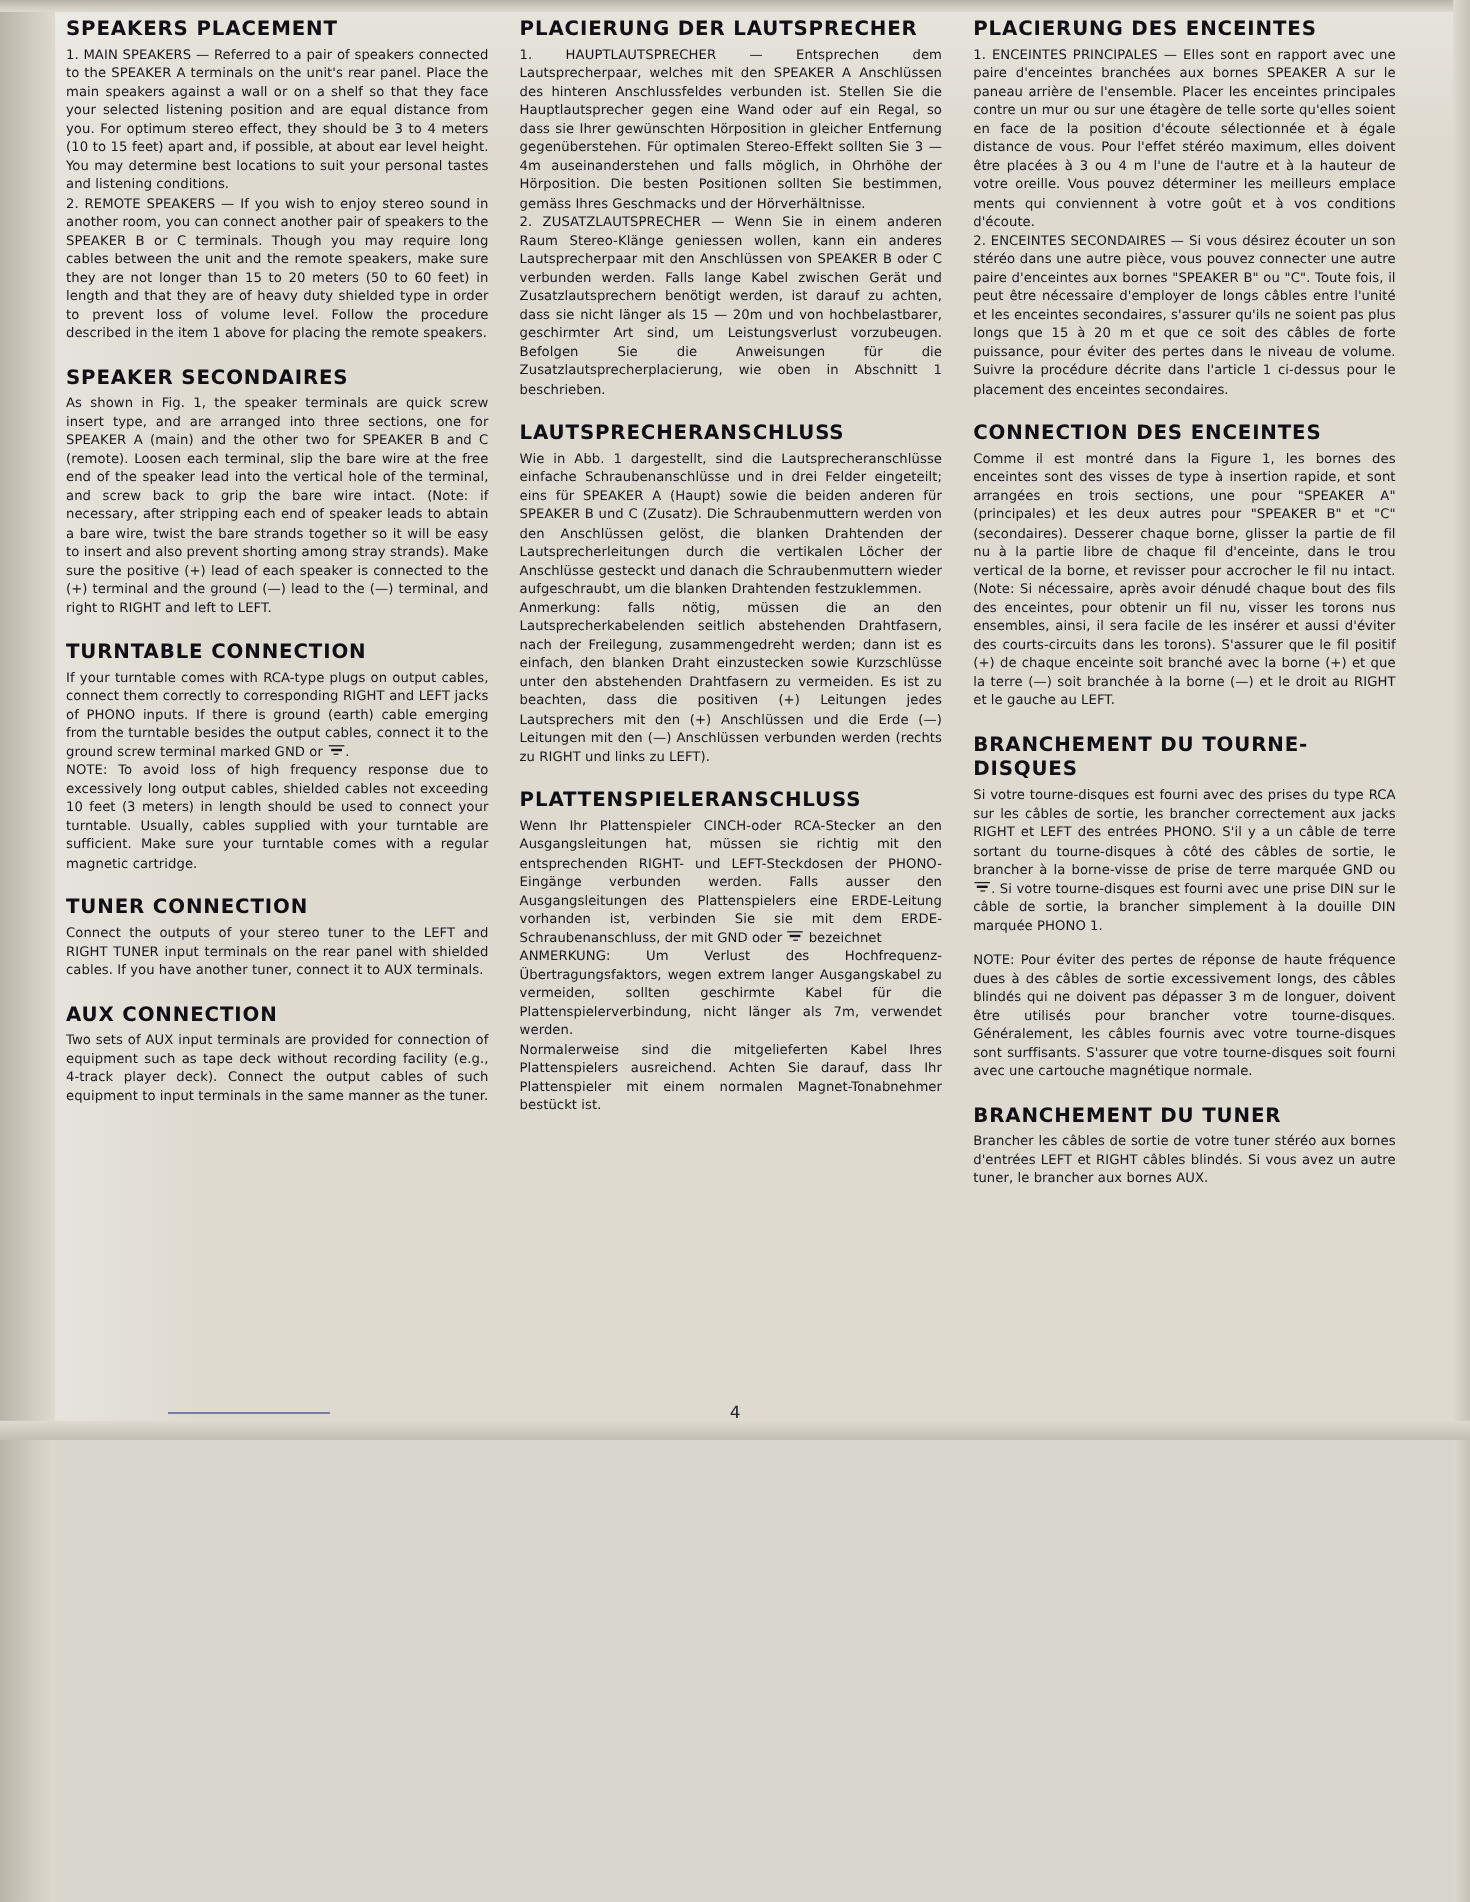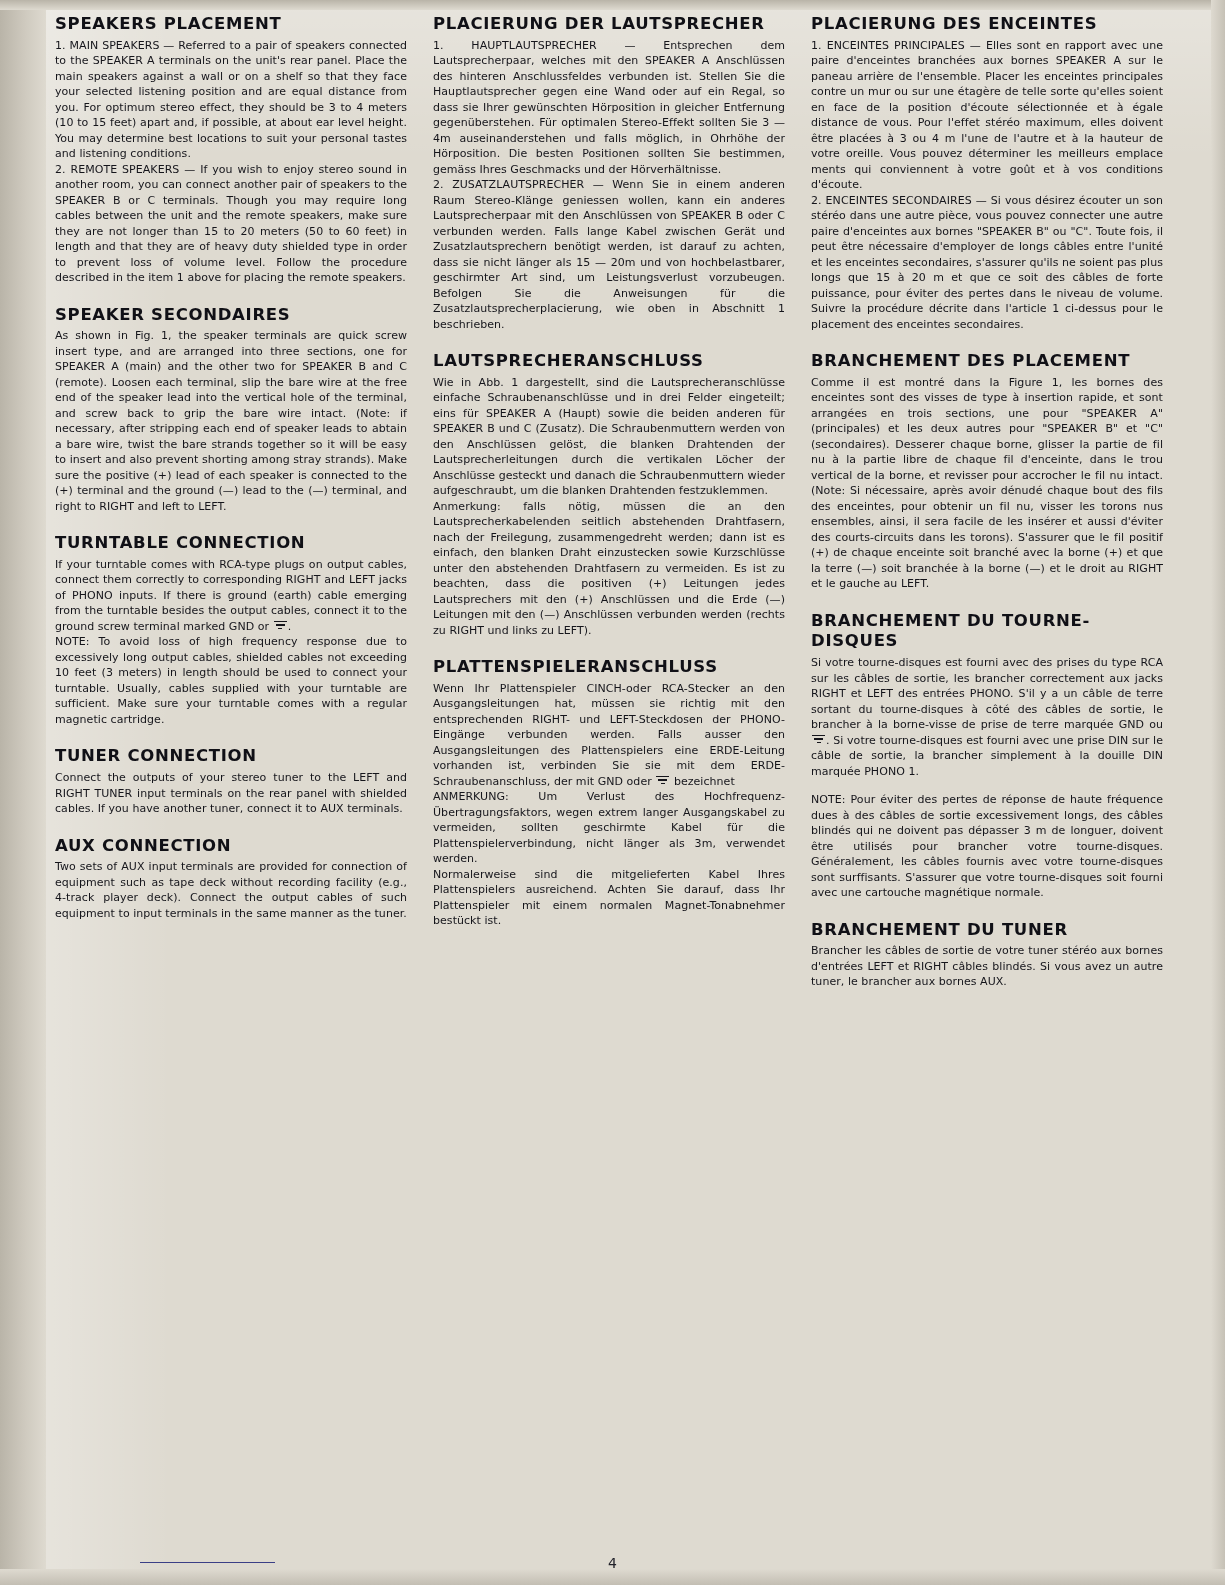--- a/index.html
+++ b/index.html
@@ -12,21 +12,21 @@
     height: 1585px;
     font-family: "DejaVu Sans", "Liberation Sans", sans-serif;
     color: #14141a;
     position: relative;
     overflow: hidden;
   }
   .page {
     position: absolute;
     left: 0; top: 0;
     width: 1225px;
-    height: 1585px;
+    height: 1200px;
     background: #dedad0;
     background-image:
       linear-gradient(to right, rgba(255,255,255,0.35), rgba(255,255,255,0) 14%),
       linear-gradient(to bottom, rgba(255,255,255,0.28), rgba(255,255,255,0) 10%);
     box-sizing: border-box;
     padding: 14px 30px 0 55px;
   }
   .edge-left {
     position: absolute;
     left: 0; top: 0;
@@ -158,32 +158,32 @@
       <p class="body">2. ZUSATZLAUTSPRECHER — Wenn Sie in einem anderen Raum Stereo-Klänge geniessen wollen, kann ein anderes Lautsprecherpaar mit den Anschlüssen von SPEAKER B oder C verbunden werden. Falls lange Kabel zwischen Gerät und Zusatzlautsprechern benötigt werden, ist darauf zu achten, dass sie nicht länger als 15 — 20m und von hochbelastbarer, geschirmter Art sind, um Leistungsverlust vorzubeugen. Befolgen Sie die Anweisungen für die Zusatzlautsprecherplacierung, wie oben in Abschnitt 1 beschrieben.</p>
 
       <div class="sec-spacer"></div>
       <h2 class="sec">LAUTSPRECHERANSCHLUSS</h2>
       <p class="body">Wie in Abb. 1 dargestellt, sind die Lautsprecheranschlüsse einfache Schraubenanschlüsse und in drei Felder eingeteilt; eins für SPEAKER A (Haupt) sowie die beiden anderen für SPEAKER B und C (Zusatz). Die Schraubenmuttern werden von den Anschlüssen gelöst, die blanken Drahtenden der Lautsprecherleitungen durch die vertikalen Löcher der Anschlüsse gesteckt und danach die Schraubenmuttern wieder aufgeschraubt, um die blanken Drahtenden festzuklemmen.</p>
       <p class="body">Anmerkung: falls nötig, müssen die an den Lautsprecherkabelenden seitlich abstehenden Drahtfasern, nach der Freilegung, zusammengedreht werden; dann ist es einfach, den blanken Draht einzustecken sowie Kurzschlüsse unter den abstehenden Drahtfasern zu vermeiden. Es ist zu beachten, dass die positiven (+) Leitungen jedes Lautsprechers mit den (+) Anschlüssen und die Erde (—) Leitungen mit den (—) Anschlüssen verbunden werden (rechts zu RIGHT und links zu LEFT).</p>
 
       <div class="sec-spacer"></div>
       <h2 class="sec">PLATTENSPIELERANSCHLUSS</h2>
       <p class="body"><span>Wenn Ihr Plattenspieler CINCH-oder RCA-Stecker an den Ausgangsleitungen hat, müssen sie richtig mit den entsprechenden RIGHT- und LEFT-Steckdosen der PHONO-Eingänge verbunden werden. Falls ausser den Ausgangsleitungen des Plattenspielers eine ERDE-Leitung vorhanden ist, verbinden Sie sie mit dem ERDE-Schraubenanschluss, der mit GND oder </span><span class="gnd"><i></i><i></i><i></i></span> <span>bezeichnet</span></p>
-      <p class="body">ANMERKUNG: Um Verlust des Hochfrequenz-Übertragungsfaktors, wegen extrem langer Ausgangskabel zu vermeiden, sollten geschirmte Kabel für die Plattenspielerverbindung, nicht länger als 3m, verwendet werden.</p>
+      <p class="body">ANMERKUNG: Um Verlust des Hochfrequenz-Übertragungsfaktors, wegen extrem langer Ausgangskabel zu vermeiden, sollten geschirmte Kabel für die Plattenspielerverbindung, nicht länger als 7m, verwendet werden.</p>
       <p class="body">Normalerweise sind die mitgelieferten Kabel Ihres Plattenspielers ausreichend. Achten Sie darauf, dass Ihr Plattenspieler mit einem normalen Magnet-Tonabnehmer bestückt ist.</p>
     </div>
 
     <div class="col">
 
       <h2 class="sec">PLACIERUNG DES ENCEINTES</h2>
       <p class="body">1. ENCEINTES PRINCIPALES — Elles sont en rapport avec une paire d'enceintes branchées aux bornes SPEAKER A sur le paneau arrière de l'ensemble. Placer les enceintes principales contre un mur ou sur une étagère de telle sorte qu'elles soient en face de la position d'écoute sélectionnée et à égale distance de vous. Pour l'effet stéréo maximum, elles doivent être placées à 3 ou 4 m l'une de l'autre et à la hauteur de votre oreille. Vous pouvez déterminer les meilleurs emplace ments qui conviennent à votre goût et à vos conditions d'écoute.</p>
       <p class="body">2. ENCEINTES SECONDAIRES — Si vous désirez écouter un son stéréo dans une autre pièce, vous pouvez connecter une autre paire d'enceintes aux bornes "SPEAKER B" ou "C". Toute fois, il peut être nécessaire d'employer de longs câbles entre l'unité et les enceintes secondaires, s'assurer qu'ils ne soient pas plus longs que 15 à 20 m et que ce soit des câbles de forte puissance, pour éviter des pertes dans le niveau de volume. Suivre la procédure décrite dans l'article 1 ci-dessus pour le placement des enceintes secondaires.</p>
 
       <div class="sec-spacer"></div>
-      <h2 class="sec">BRANCHEMENT DES PLACEMENT</h2>
+      <h2 class="sec">CONNECTION DES ENCEINTES</h2>
       <p class="body">Comme il est montré dans la Figure 1, les bornes des enceintes sont des visses de type à insertion rapide, et sont arrangées en trois sections, une pour "SPEAKER A" (principales) et les deux autres pour "SPEAKER B" et "C" (secondaires). Desserer chaque borne, glisser la partie de fil nu à la partie libre de chaque fil d'enceinte, dans le trou vertical de la borne, et revisser pour accrocher le fil nu intact. (Note: Si nécessaire, après avoir dénudé chaque bout des fils des enceintes, pour obtenir un fil nu, visser les torons nus ensembles, ainsi, il sera facile de les insérer et aussi d'éviter des courts-circuits dans les torons). S'assurer que le fil positif (+) de chaque enceinte soit branché avec la borne (+) et que la terre (—) soit branchée à la borne (—) et le droit au RIGHT et le gauche au LEFT.</p>
 
       <div class="sec-spacer"></div>
       <h2 class="sec">BRANCHEMENT DU TOURNE-DISQUES</h2>
       <p class="body"><span>Si votre tourne-disques est fourni avec des prises du type RCA sur les câbles de sortie, les brancher correctement aux jacks RIGHT et LEFT des entrées PHONO. S'il y a un câble de terre sortant du tourne-disques à côté des câbles de sortie, le brancher à la borne-visse de prise de terre marquée GND ou </span><span class="gnd"><i></i><i></i><i></i></span><span>. Si votre tourne-disques est fourni avec une prise DIN sur le câble de sortie, la brancher simplement à la douille DIN marquée PHONO 1.</span></p>
       <div class="sec-spacer-sm"></div>
       <p class="body">NOTE: Pour éviter des pertes de réponse de haute fréquence dues à des câbles de sortie excessivement longs, des câbles blindés qui ne doivent pas dépasser 3 m de longuer, doivent être utilisés pour brancher votre tourne-disques. Généralement, les câbles fournis avec votre tourne-disques sont surffisants. S'assurer que votre tourne-disques soit fourni avec une cartouche magnétique normale.</p>
 
       <div class="sec-spacer"></div>
       <h2 class="sec">BRANCHEMENT DU TUNER</h2>

